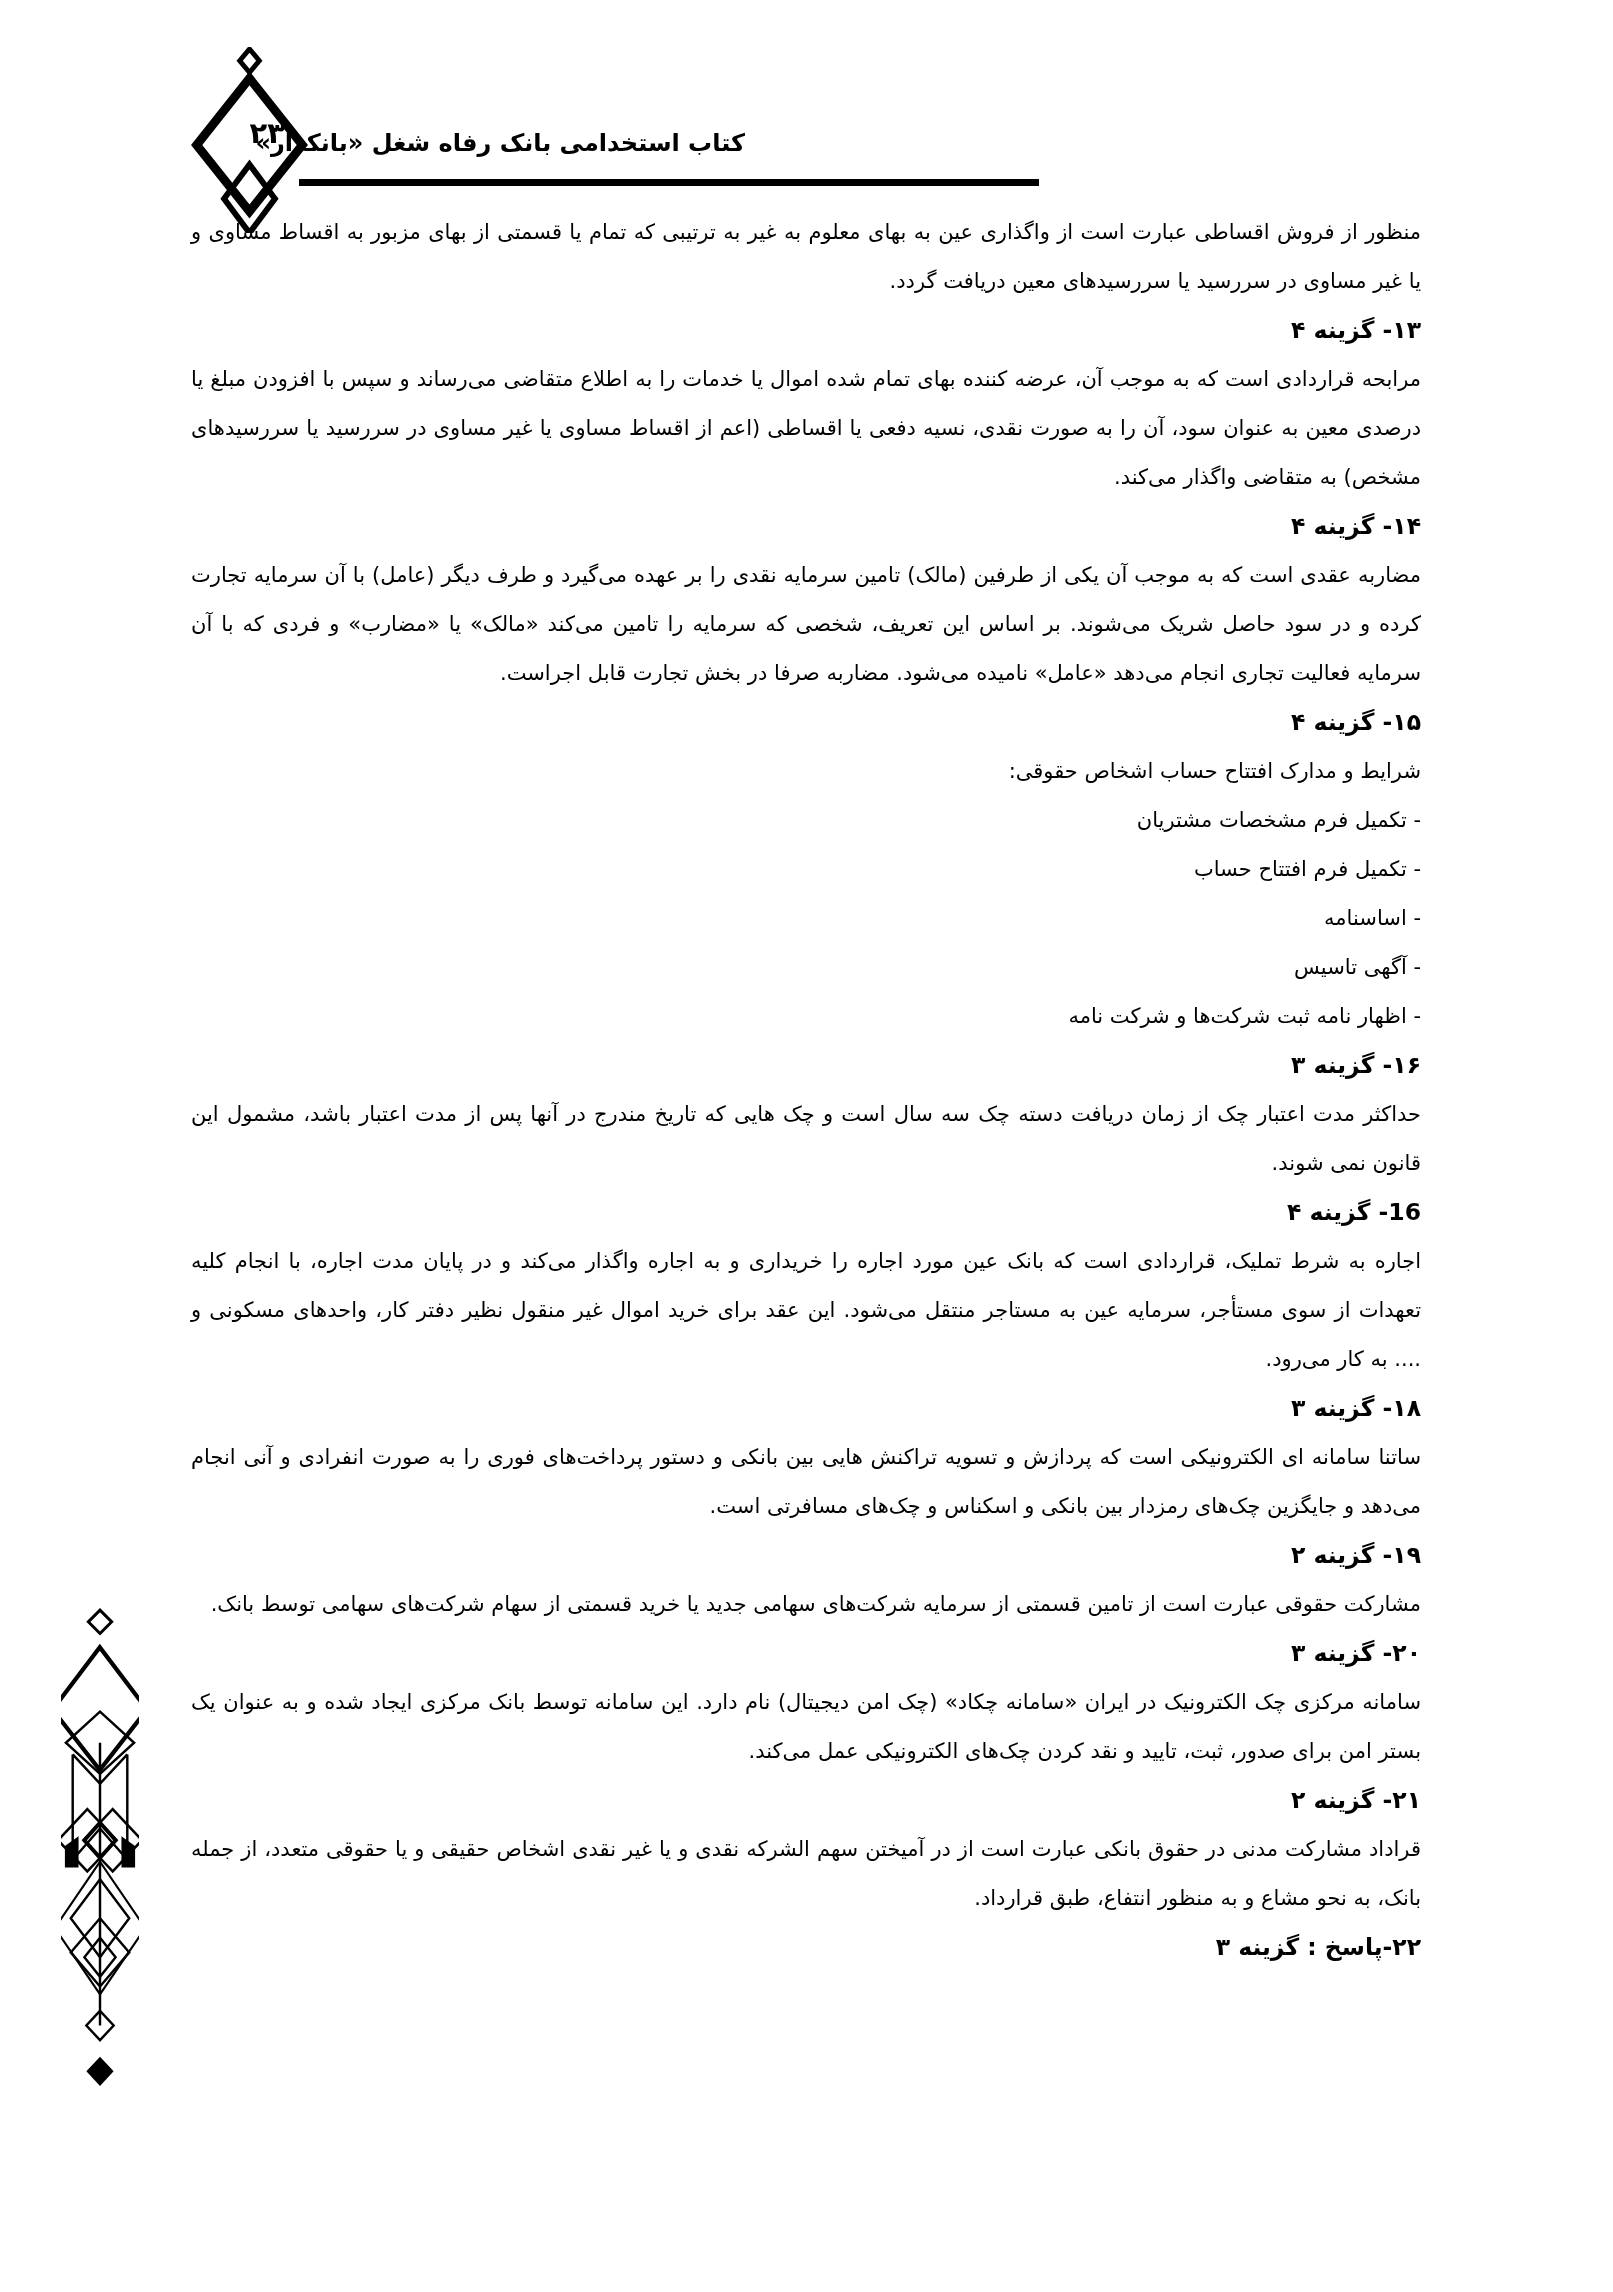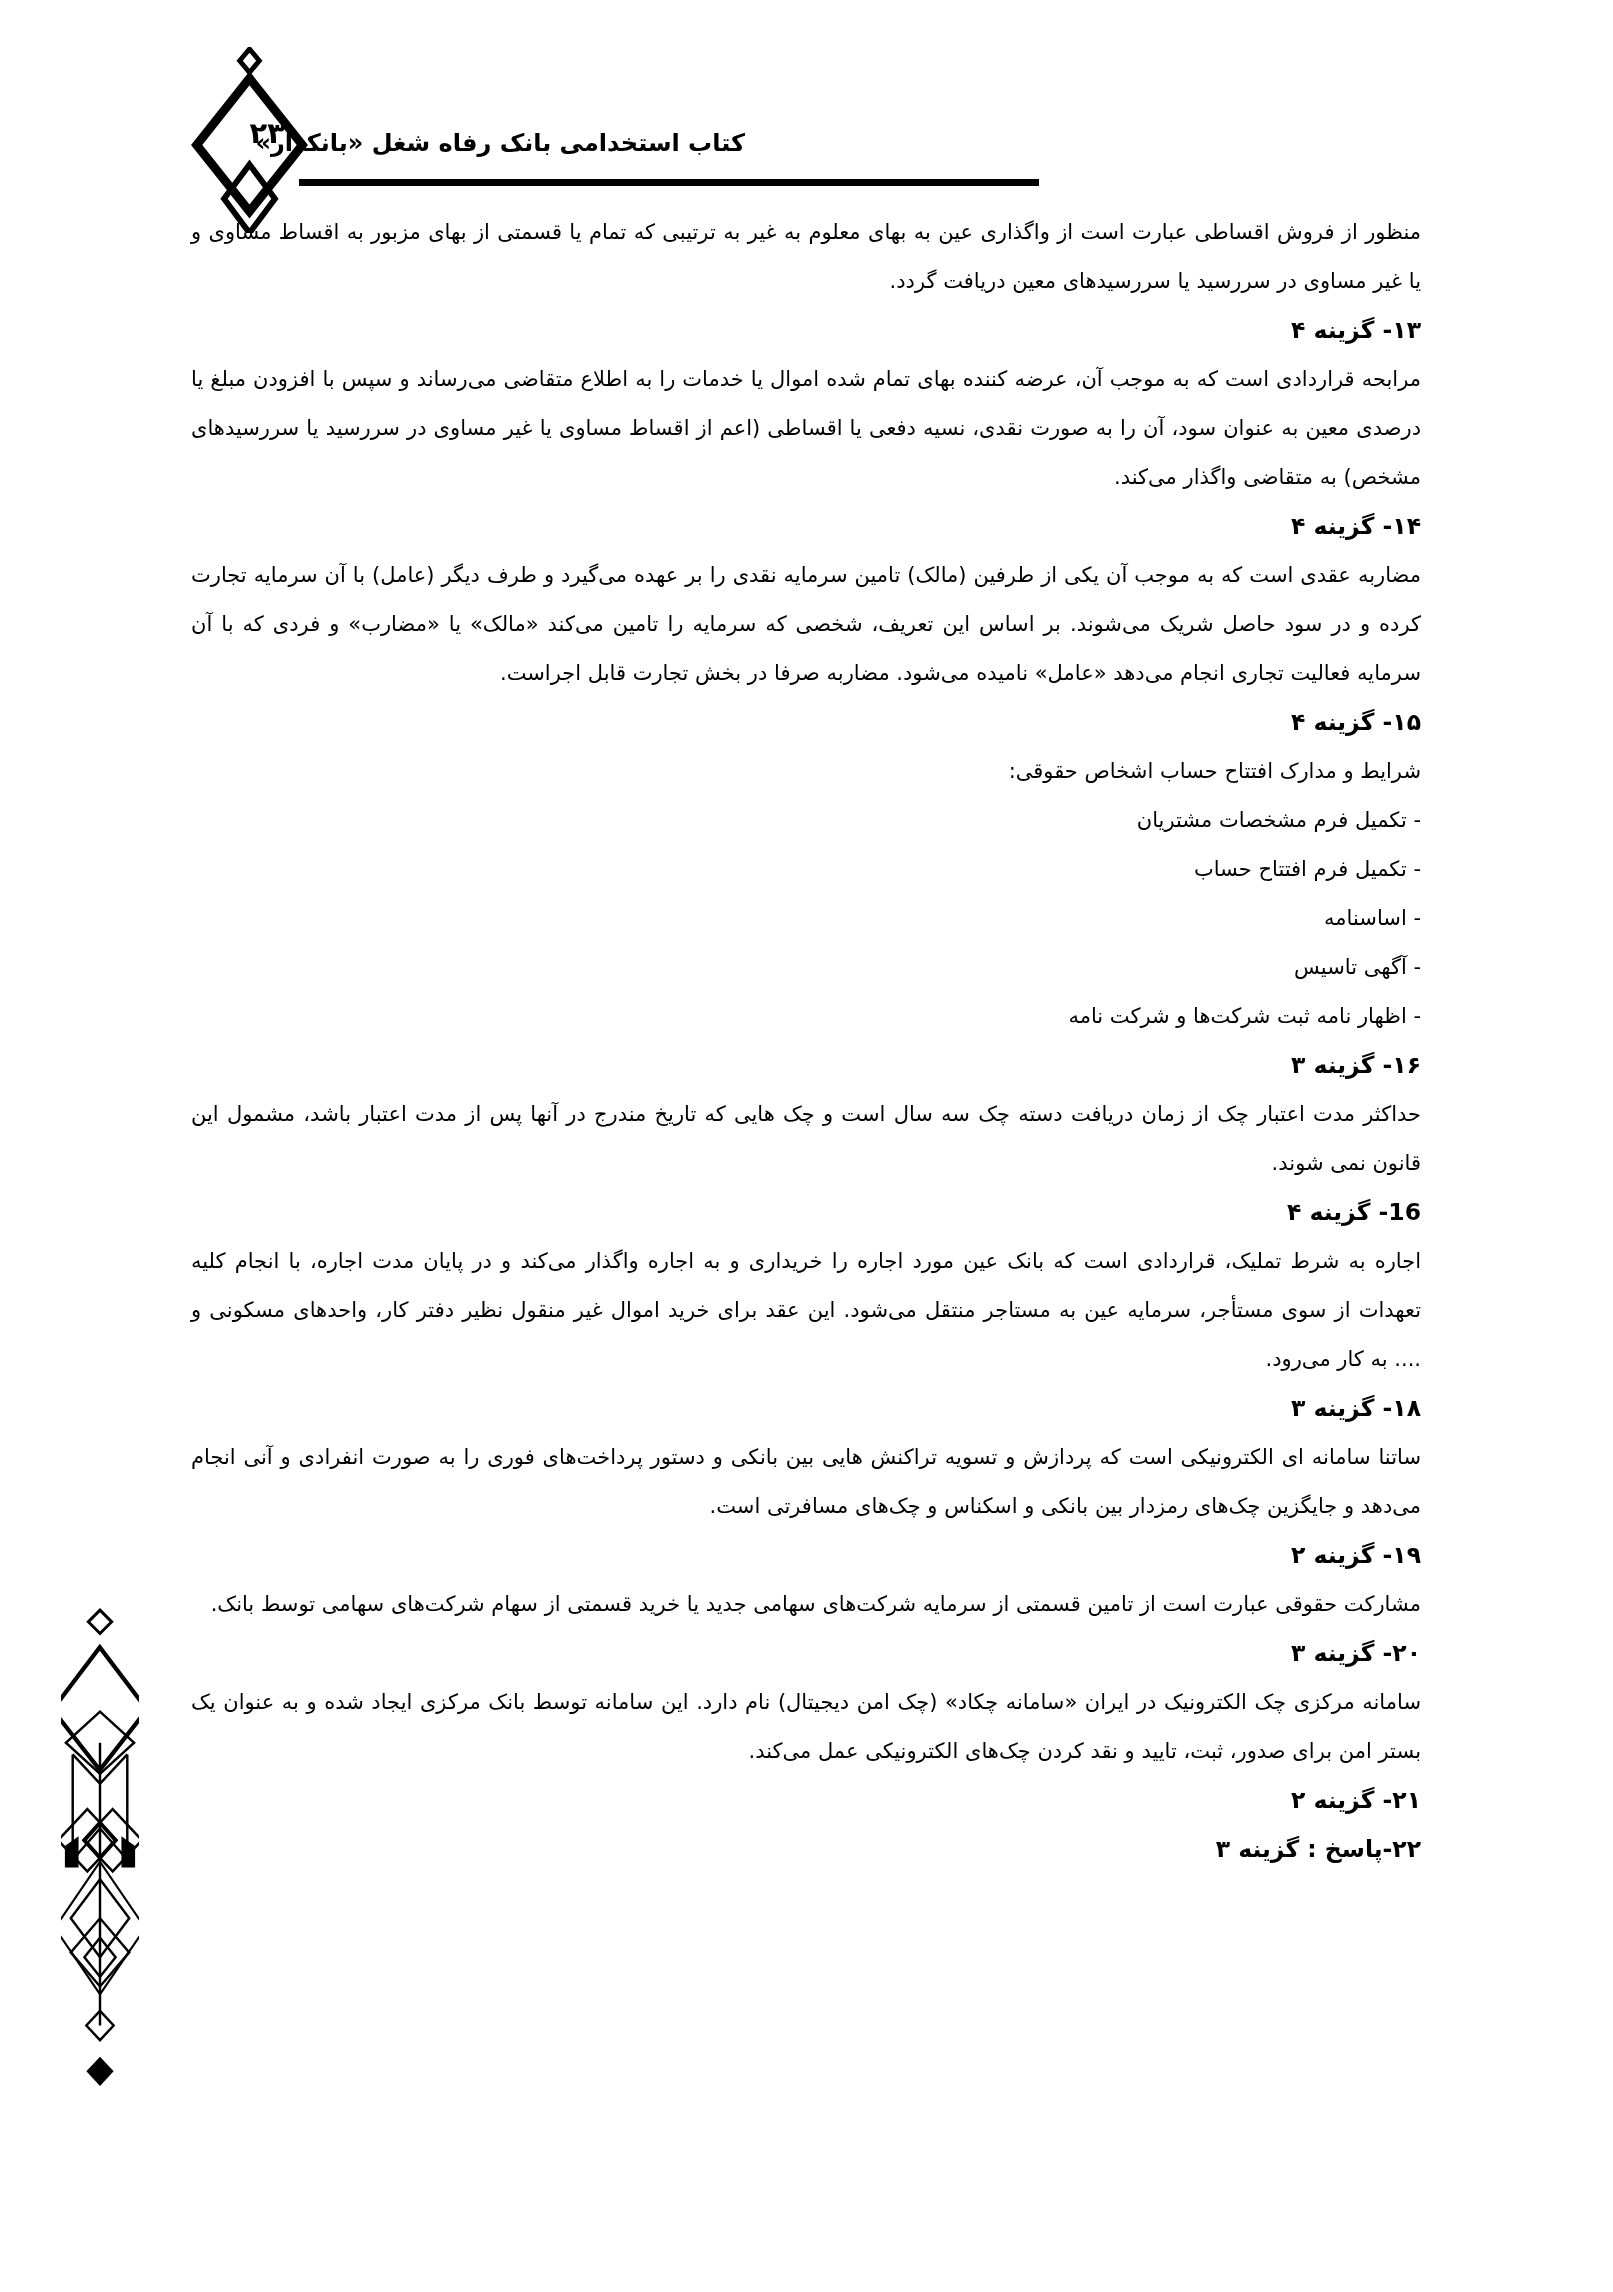--- a/index.html
+++ b/index.html
@@ -72,16 +72,17 @@
       <p class="last">حداکثر مدت اعتبار چک از زمان دریافت دسته چک سه سال است و چک هایی که تاریخ مندرج در آنها پس از مدت اعتبار باشد، مشمول این قانون نمی شوند.</p>
       <p class="ans">16- گزینه ۴</p>
       <p class="last">اجاره به شرط تملیک، قراردادی است که بانک عین مورد اجاره را خریداری و به اجاره واگذار می‌کند و در پایان مدت اجاره، با انجام کلیه تعهدات از سوی مستأجر، سرمایه عین به مستاجر منتقل می‌شود. این عقد برای خرید اموال غیر منقول نظیر دفتر کار، واحدهای مسکونی و .... به کار می‌رود.</p>
       <p class="ans">۱۸- گزینه ۳</p>
       <p class="last">ساتنا سامانه ای الکترونیکی است که پردازش و تسویه تراکنش هایی بین بانکی و دستور پرداخت‌های فوری را به صورت انفرادی و آنی انجام می‌دهد و جایگزین چک‌های رمزدار بین بانکی و اسکناس و چک‌های مسافرتی است.</p>
       <p class="ans">۱۹- گزینه ۲</p>
       <p class="last">مشارکت حقوقی عبارت است از تامین قسمتی از سرمایه شرکت‌های سهامی جدید یا خرید قسمتی از سهام شرکت‌های سهامی توسط بانک.</p>
       <p class="ans">۲۰- گزینه ۳</p>
       <p class="last">سامانه مرکزی چک الکترونیک در ایران «سامانه چکاد» (چک امن دیجیتال) نام دارد. این سامانه توسط بانک مرکزی ایجاد شده و به عنوان یک بستر امن برای صدور، ثبت، تایید و نقد کردن چک‌های الکترونیکی عمل می‌کند.</p>
       <p class="ans">۲۱- گزینه ۲</p>
+      <p class="last">قراداد مشارکت مدنی در حقوق بانکی عبارت است از در آمیختن سهم الشرکه نقدی و یا غیر نقدی اشخاص حقیقی و یا حقوقی متعدد، از جمله بانک، به نحو مشاع و به منظور انتفاع، طبق قرارداد.</p>
       <p class="ans">۲۲-پاسخ : گزینه ۳</p>
     </div>
 </div>
 
 
 </body></html>

